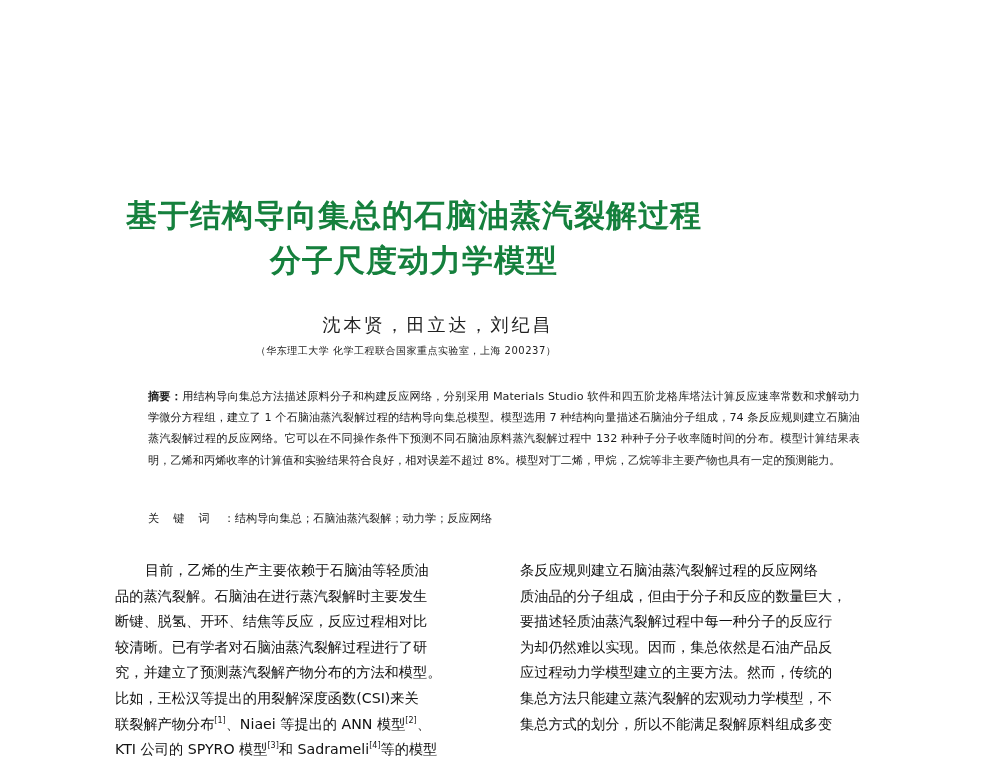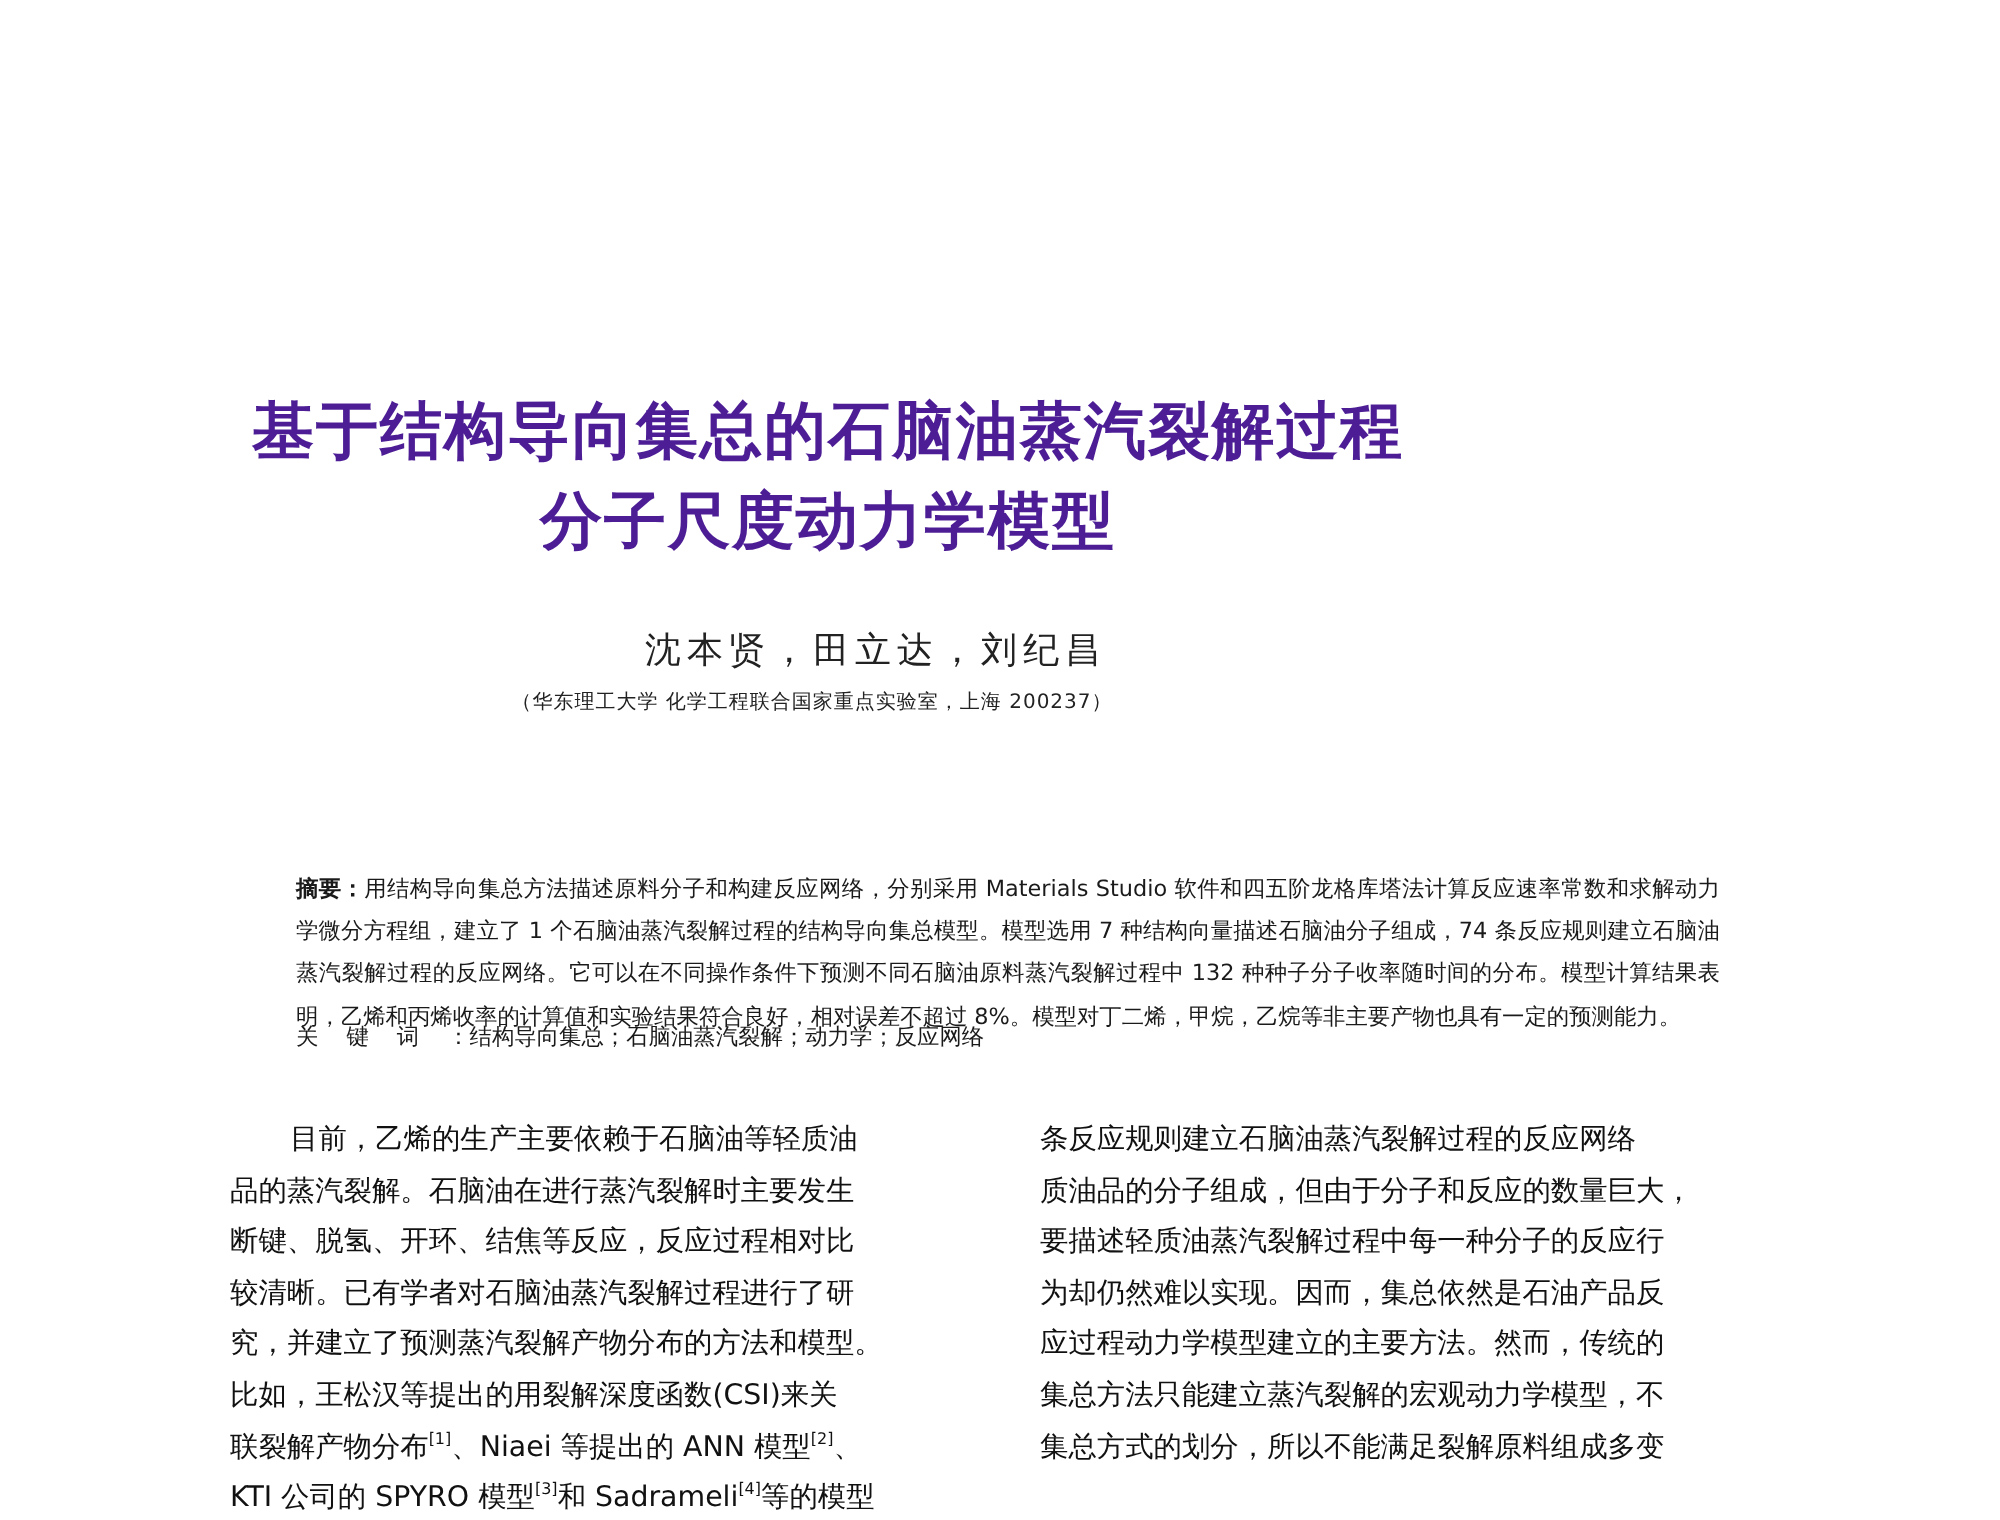--- a/index.html
+++ b/index.html
@@ -5,37 +5,36 @@
     html, body { margin: 0; padding: 0; }
     body {
       width: 1000px; height: 760px; overflow: hidden;
       background: #ffffff; color: #111111;
       font-family: "DejaVu Sans", sans-serif;
       position: relative;
     }
     .title {
       position: absolute; left: 0; width: 828px; text-align: center;
       font-family: "DejaVu Sans", sans-serif; font-weight: bold;
-      font-size: 31px; letter-spacing: 1px; color: #4c1d95;
+      font-size: 31px; letter-spacing: 1px; color: #15803d;
     }
     .title.l1 { top: 195px; }
     .title.l2 { top: 240px; }
     .authors {
       position: absolute; top: 313px; left: 0; width: 876px; text-align: center;
       font-family: "DejaVu Serif", serif; font-size: 18px; letter-spacing: 3px; color: #222;
     }
     .affil {
       position: absolute; top: 344px; left: 0; width: 812px; text-align: center;
       font-family: "DejaVu Sans", sans-serif; font-size: 10px; color: #222; letter-spacing: 0.5px;
     }
     .abstract {
       position: absolute; top: 386px; left: 148px; width: 712px;
       font-size: 11.2px; line-height: 21.2px; color: #1a1a1a;
       text-align: justify;
-      margin-top: 48px;
     }
     .abstract .lbl { font-weight: bold; }
     .keywords {
       position: absolute; top: 508px; left: 148px; width: 712px;
       font-size: 11.2px; line-height: 21px; color: #1a1a1a;
     }
     .keywords .lbl { font-weight: normal; letter-spacing: 14px; }
     .col {
       position: absolute; top: 558px; width: 370px;
       font-size: 14.2px; line-height: 25.6px; color: #111;

